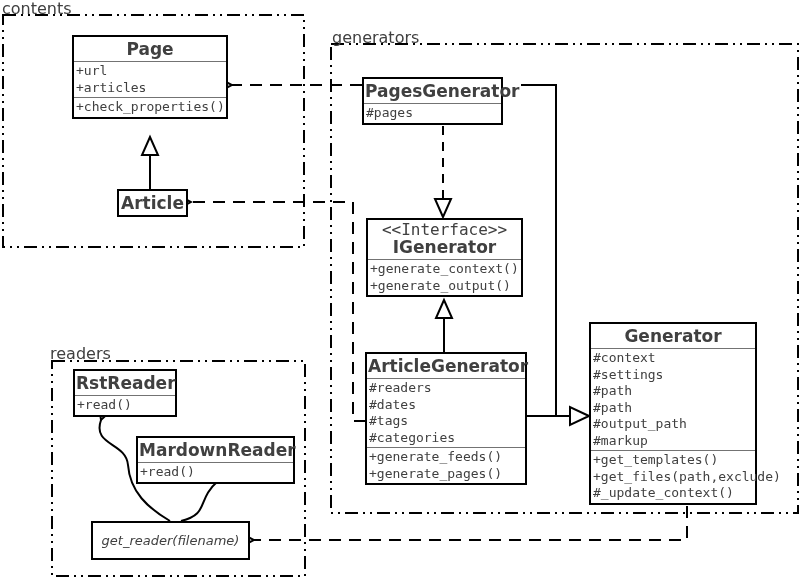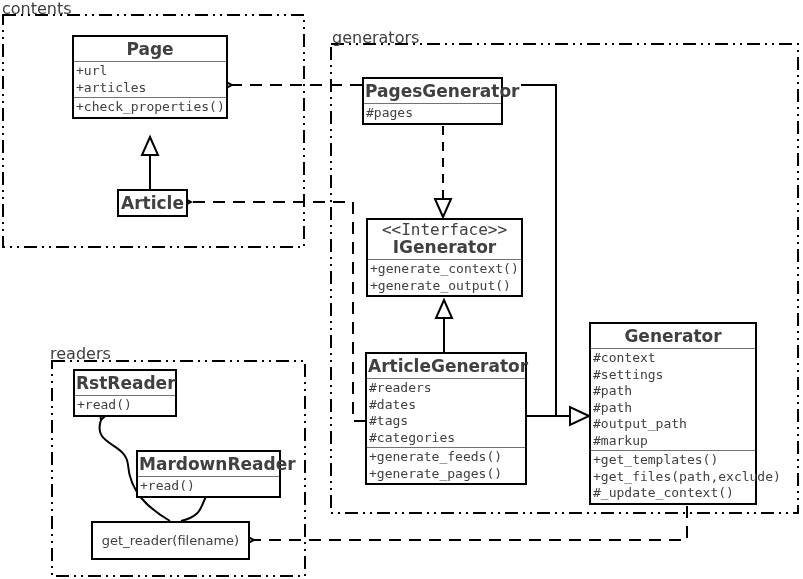--- a/index.html
+++ b/index.html
@@ -127,24 +127,24 @@
     </div>
   </div>
 
   <div class="cls" style="left:73px;top:369px;width:104px;">
     <div class="cls-title">RstReader</div>
     <div class="sec">
       <div class="m">+read()</div>
     </div>
   </div>
 
-  <div class="cls" style="left:136px;top:450px;width:145px;">
+  <div class="cls" style="left:136px;top:436px;width:159px;">
     <div class="cls-title">MardownReader</div>
     <div class="sec">
       <div class="m">+read()</div>
     </div>
   </div>
 
-  <div class="cls fnbox" style="left:91px;top:521px;width:159px;height:39px;">
+  <div class="cls fnbox" style="left:91px;top:521px;width:159px;height:39px;font-style:italic;">
     <div>get_reader(filename)</div>
   </div>
 
 </div>
 
 </body></html>

